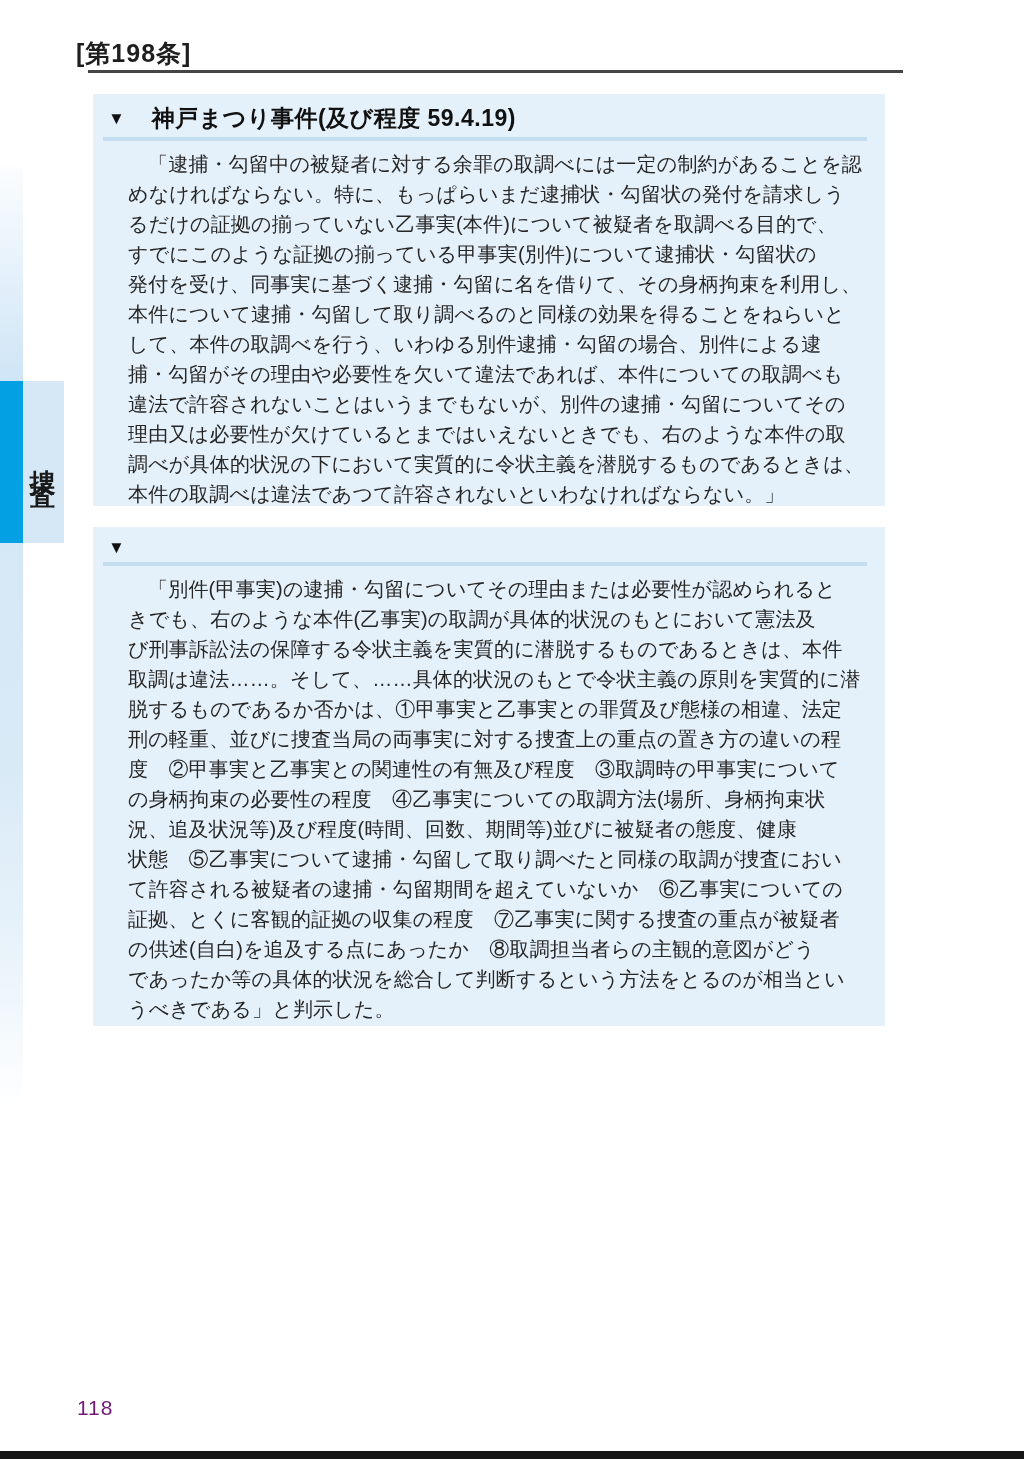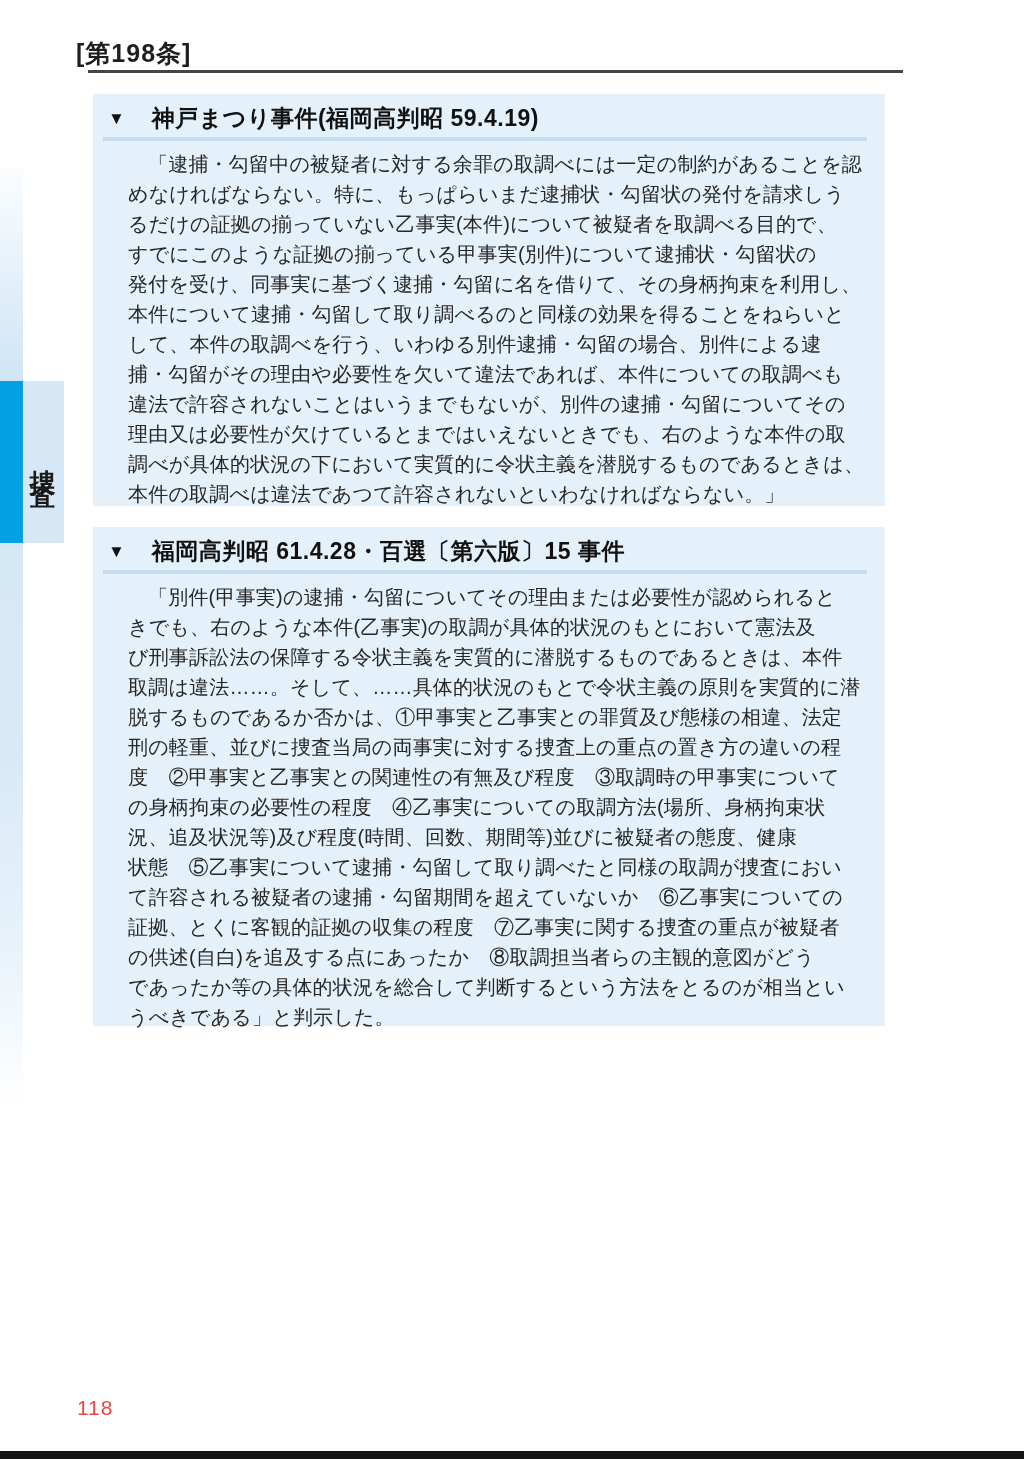--- a/index.html
+++ b/index.html
@@ -114,21 +114,21 @@
     color: #262626;
     white-space: pre-line;
     text-indent: 20px;
   }
 
   
   .page-number {
     position: absolute;
     left: 77px; top: 1396px;
     font-size: 21px;
-    color: #ef4444;
+    color: #701a75;
     letter-spacing: 1px;
   }
   .bottom-bar {
     position: absolute;
     left: 0; top: 1451px;
     width: 1024px; height: 8px;
     background: #161616;
   }
 </style>
 </head>
@@ -143,41 +143,40 @@
   <div class="side-tab">
     <span class="side-tab-label">捜査</span>
   </div>
 
   <div class="header-title">[第198条]</div>
   <div class="header-rule"></div>
 
   <section class="case-box first">
     <div class="case-title-row">
       <span class="triangle-icon">▼</span>
-      <h2 class="case-title">神戸まつり事件(福岡高判昭 59.4.19)</h2>
+      <h2 class="case-title">神戸まつり事件(及び程度 59.4.19)</h2>
     </div>
     <div class="title-underline"></div>
     <p class="case-body">「逮捕・勾留中の被疑者に対する余罪の取調べには一定の制約があることを認
 めなければならない。特に、もっぱらいまだ逮捕状・勾留状の発付を請求しう
 るだけの証拠の揃っていない乙事実(本件)について被疑者を取調べる目的で、
 すでにこのような証拠の揃っている甲事実(別件)について逮捕状・勾留状の
 発付を受け、同事実に基づく逮捕・勾留に名を借りて、その身柄拘束を利用し、
 本件について逮捕・勾留して取り調べるのと同様の効果を得ることをねらいと
 して、本件の取調べを行う、いわゆる別件逮捕・勾留の場合、別件による逮
 捕・勾留がその理由や必要性を欠いて違法であれば、本件についての取調べも
 違法で許容されないことはいうまでもないが、別件の逮捕・勾留についてその
 理由又は必要性が欠けているとまではいえないときでも、右のような本件の取
 調べが具体的状況の下において実質的に令状主義を潜脱するものであるときは、
 本件の取調べは違法であつて許容されないといわなければならない。」</p>
   </section>
 
   <section class="case-box second">
     <div class="case-title-row">
       <span class="triangle-icon">▼</span>
-      <h2 class="case-title">福岡高判昭 61.4.28・百選〔第六版〕15 事件</h2>
     </div>
     <div class="title-underline"></div>
     <p class="case-body">「別件(甲事実)の逮捕・勾留についてその理由または必要性が認められると
 きでも、右のような本件(乙事実)の取調が具体的状況のもとにおいて憲法及
 び刑事訴訟法の保障する令状主義を実質的に潜脱するものであるときは、本件
 取調は違法……。そして、……具体的状況のもとで令状主義の原則を実質的に潜
 脱するものであるか否かは、①甲事実と乙事実との罪質及び態様の相違、法定
 刑の軽重、並びに捜査当局の両事実に対する捜査上の重点の置き方の違いの程
 度　②甲事実と乙事実との関連性の有無及び程度　③取調時の甲事実について
 の身柄拘束の必要性の程度　④乙事実についての取調方法(場所、身柄拘束状

